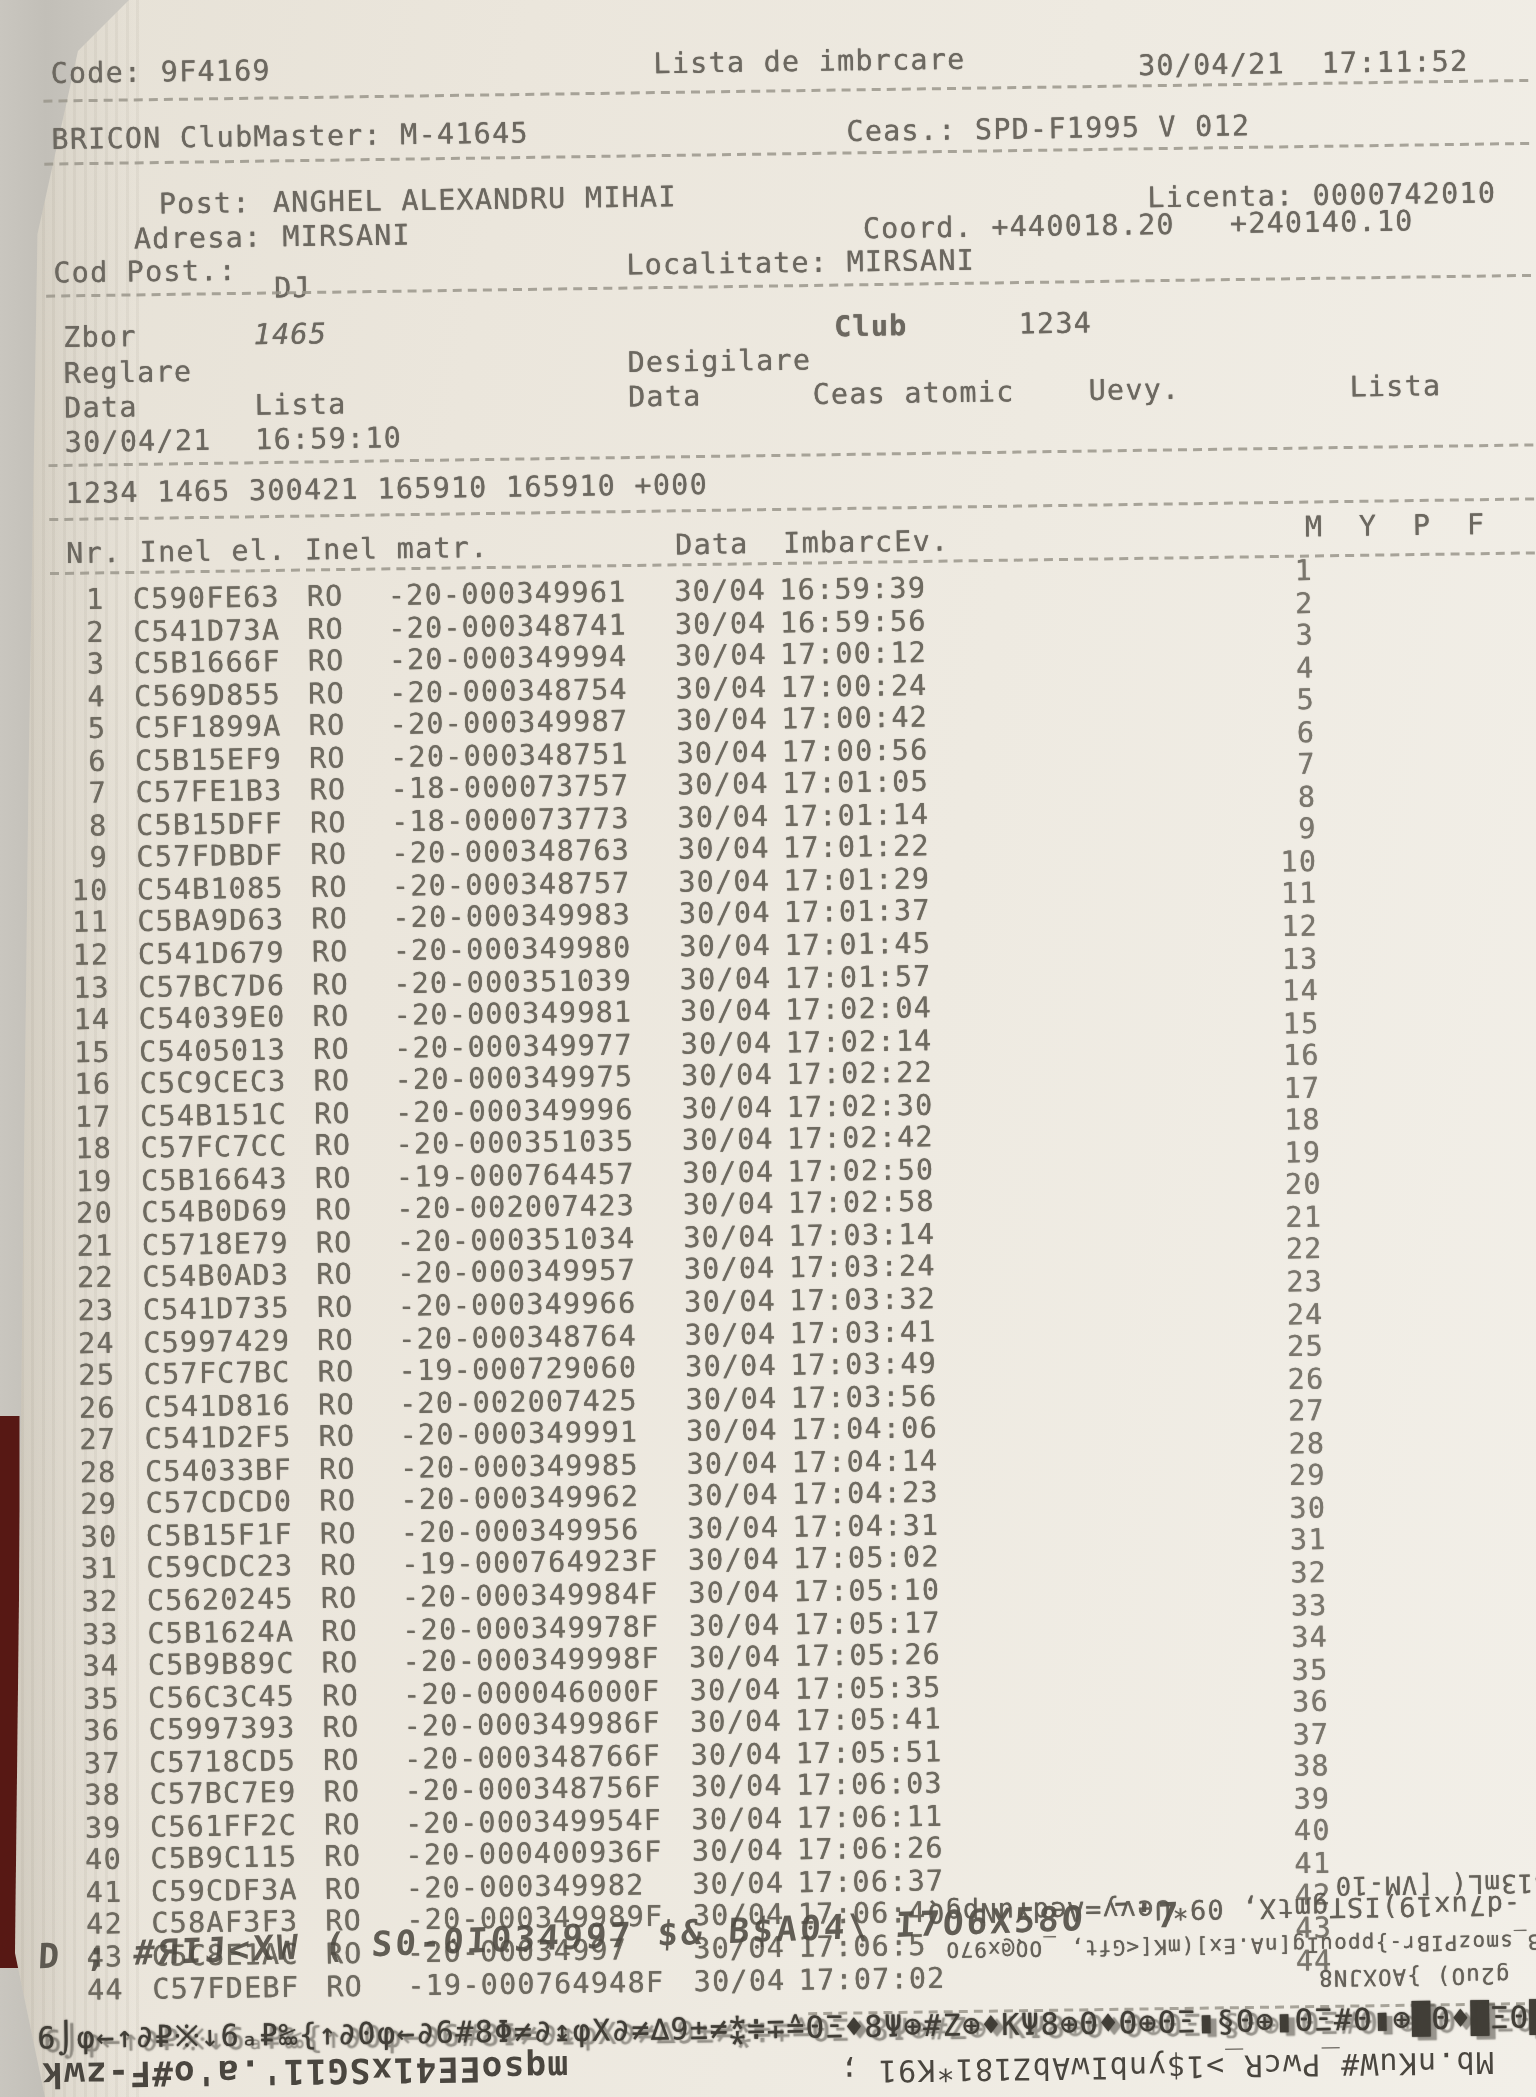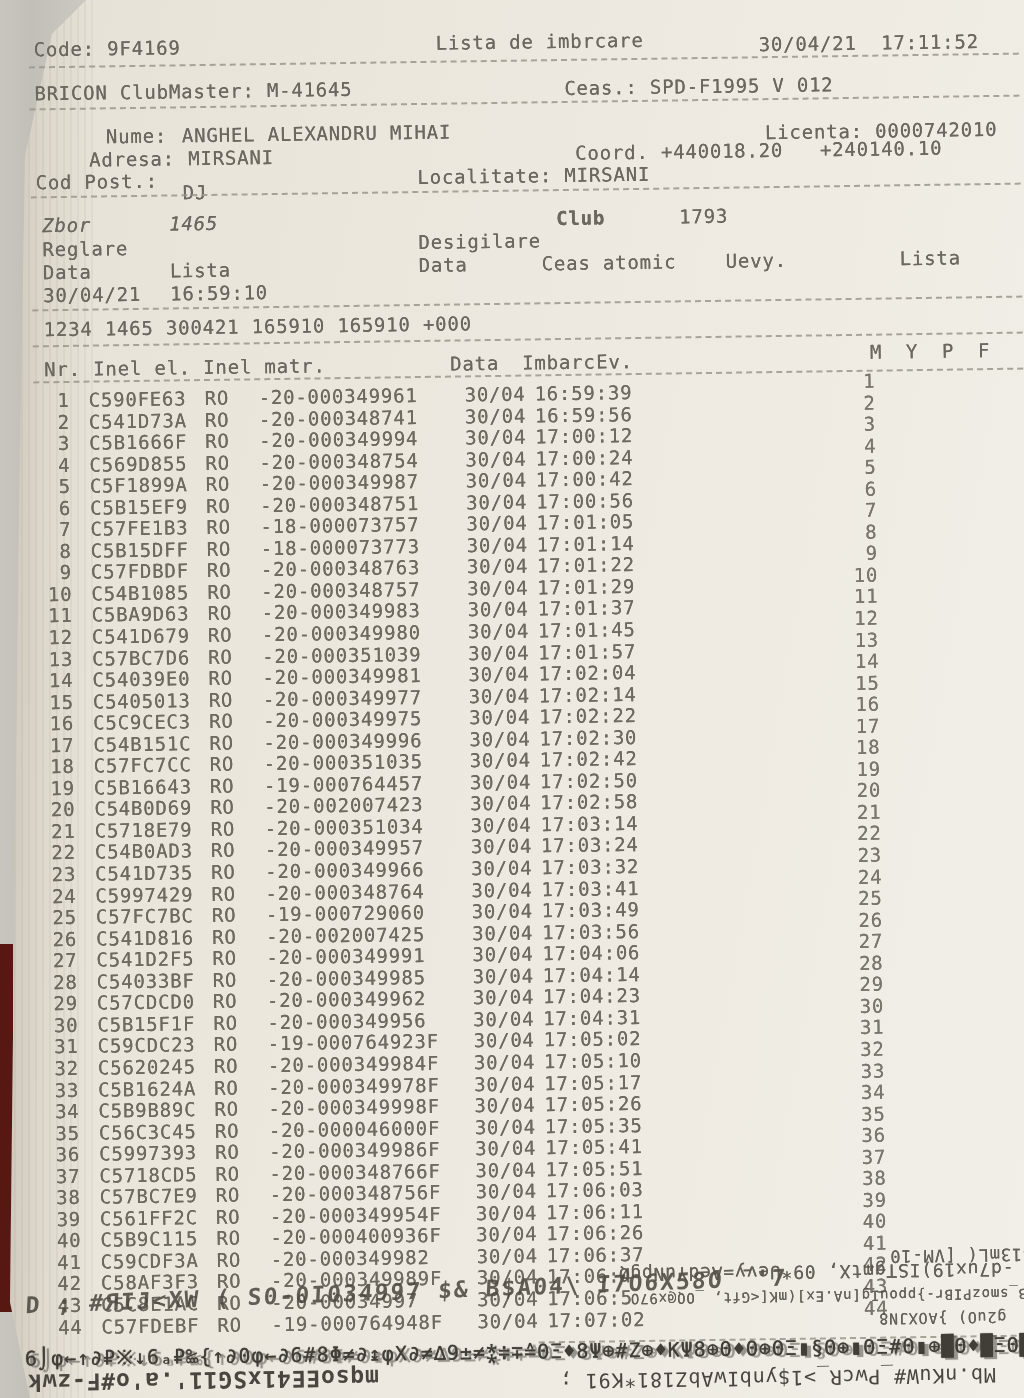--- a/index.html
+++ b/index.html
@@ -29,21 +29,21 @@
   }
   .t{position:absolute;white-space:pre;text-shadow:0 0 .6px currentColor;}
   .dash{position:absolute;height:0;border-top:2px dashed #9b978c;opacity:.85;}
   .rows{position:absolute;left:0;top:390px;width:870px;}
   .row{display:flex;height:21.55px;line-height:21.55px;white-space:pre;color:#6e6a60;text-shadow:0 0 .6px currentColor;}
   .c{display:inline-block;}
   .c.n{width:64px;text-align:right;}
   .c.i{margin-left:19px;width:100px;}
   .c.r{margin-left:16px;width:28px;}
   .c.ma{margin-left:26px;width:176px;}
-  .c.d{margin-left:30px;width:64px;}
+  .c.d{margin-left:15px;width:64px;}
   .c.t2{margin-left:6px;width:102px;}
   .c.m{flex:1;text-align:right;transform:translateY(-8px);color:#7a766d;}
   .flags span{position:absolute;top:0;}
   .flip{display:inline-block;transform:rotate(180deg);}
   .ghost{color:#56524a;opacity:.9;}
   .big43{
     position:absolute;font-size:23px;font-weight:bold;letter-spacing:2px;color:#4e4a42;
     transform:skewX(-5deg) rotate(-1.3deg);opacity:.88;white-space:pre;z-index:5;
   }
   .band{position:absolute;white-space:pre;font-size:20px;letter-spacing:1px;color:#413e37;z-index:3;text-shadow:0 0 1px #413e37;}
@@ -61,35 +61,35 @@
 
   <span class="t" style="left:33px;top:38px;">Code: 9F4169</span>
   <span class="t" style="left:435px;top:37px;">Lista de imbrcare</span>
   <span class="t" style="left:758px;top:43px;">30/04/21  17:11:52</span>
   <div class="dash" style="left:28px;top:66px;width:990px;"></div>
 
   <span class="t" style="left:33px;top:82px;">BRICON ClubMaster: M-41645</span>
   <span class="t" style="left:563px;top:84px;">Ceas.: SPD-F1995 V 012</span>
   <div class="dash" style="left:28px;top:108px;width:990px;"></div>
 
-  <span class="t" style="left:104px;top:126px;">Nume:</span>
+  <span class="t" style="left:104px;top:126px;">Post:</span>
   <span class="t" style="left:180px;top:126px;">ANGHEL ALEXANDRU MIHAI</span>
   <span class="t" style="left:763px;top:131px;">Licenta: 0000742010</span>
   <span class="t" style="left:87px;top:149px;">Adresa:</span>
   <span class="t" style="left:186px;top:149px;">MIRSANI</span>
   <span class="t" style="left:573px;top:149px;">Coord. +440018.20   +240140.10</span>
   <span class="t" style="left:33px;top:171px;">Cod Post.:</span>
   <span class="t" style="left:180px;top:183px;">DJ</span>
   <span class="t" style="left:415px;top:171px;">Localitate: MIRSANI</span>
   <div class="dash" style="left:28px;top:196px;width:990px;"></div>
 
-  <span class="t" style="left:39px;top:214px;font-style:italic;">Zbor</span>
+  <span class="t" style="left:39px;top:214px;">Zbor</span>
   <span class="t" style="left:166px;top:214px;font-style:italic;">1465</span>
   <span class="t" style="left:553px;top:214px;font-weight:bold;">Club</span>
-  <span class="t" style="left:676px;top:214px;">1793</span>
+  <span class="t" style="left:676px;top:214px;">1234</span>
   <span class="t" style="left:39px;top:238px;">Reglare</span>
   <span class="t" style="left:415px;top:236px;">Desigilare</span>
   <span class="t" style="left:39px;top:261px;">Data</span>
   <span class="t" style="left:166px;top:261px;">Lista</span>
   <span class="t" style="left:415px;top:259px;">Data</span>
   <span class="t" style="left:538px;top:259px;">Ceas atomic</span>
   <span class="t" style="left:722px;top:259px;">Uevy.</span>
   <span class="t" style="left:896px;top:259px;">Lista</span>
   <span class="t" style="left:39px;top:284px;">30/04/21</span>
   <span class="t" style="left:166px;top:284px;">16:59:10</span>

